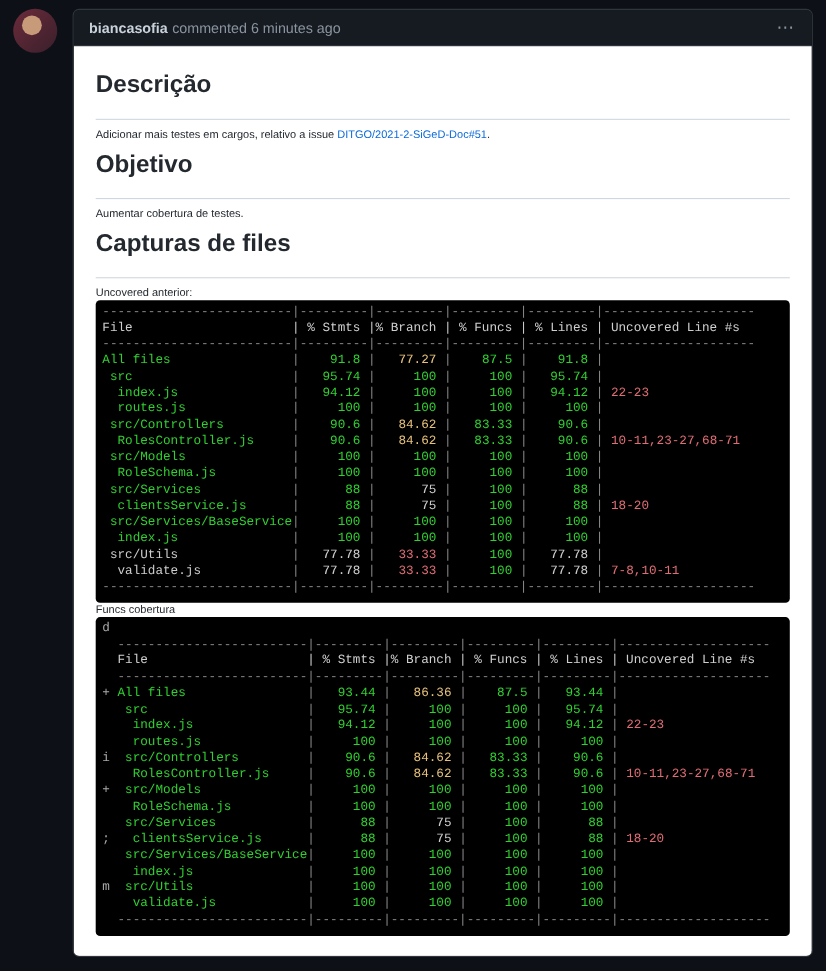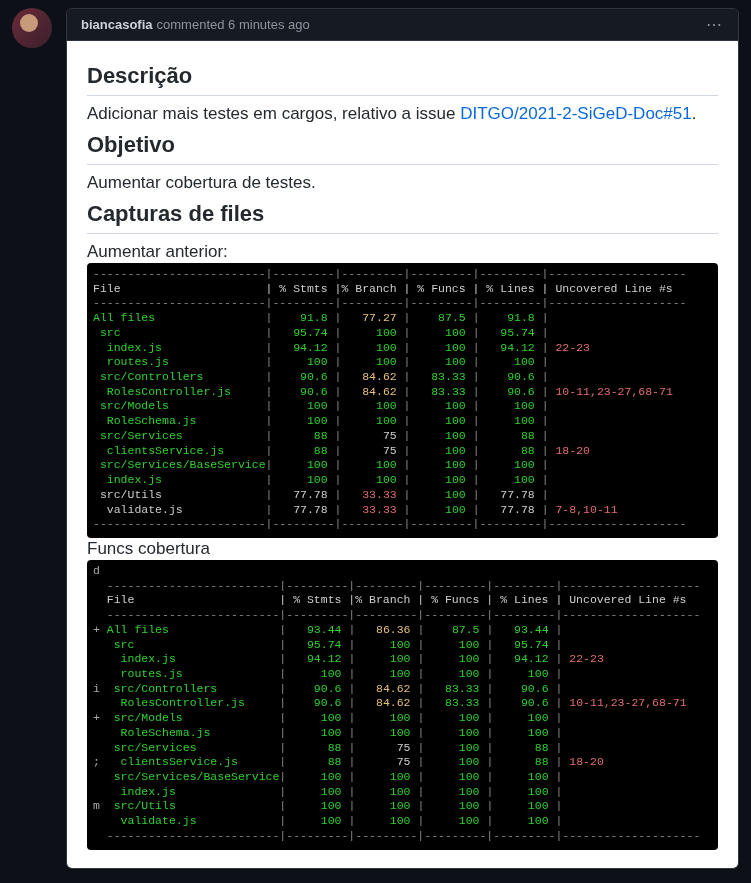--- a/index.html
+++ b/index.html
@@ -45,23 +45,23 @@
   .comment-body {
     background: #ffffff;
     color: #24292f;
     padding: 14px 20px 18px 20px;
   }
   .comment-body h2 {
     margin: 8px 0 8px 0;
     font-weight: 600;
     font-size: 22px;
     border-bottom: 1px solid #d0d7de;
-    padding-bottom: 6px;
+    padding-bottom: 18px;
   }
-  .comment-body p { margin: 1px 0; font-size: 17px; color:#24292f;}
+  .comment-body p { margin: 1px 0; font-size: 10px; color:#24292f;}
   .comment-body a { color: #0969da; text-decoration: none; }
   .sublabel { font-size: 14px; margin: 10px 0 6px 0; }
 
   .term {
     background: #000000;
     color: #a0a0a0;
     font-family: "SFMono-Regular", Consolas, "Liberation Mono", Menlo, monospace;
     font-size: 11.5px;
     line-height: 1.28;
     padding: 4px 6px 6px 6px;
@@ -96,21 +96,21 @@
         <h2>Descrição</h2>
         <p>
           <span>Adicionar mais testes em cargos, relativo a issue </span><a href="#">DITGO/2021-2-SiGeD-Doc#51</a><span>.</span>
         </p>
 
         <h2>Objetivo</h2>
         <p>Aumentar cobertura de testes.</p>
 
         <h2>Capturas de files</h2>
 
-        <p class="sublabel">Aumentar anterior:</p>
+        <p class="sublabel">Uncovered anterior:</p>
         <div class="term" id="term-before"><span class="sep">-------------------------|---------|---------|---------|---------|--------------------</span>
 <span class="hdr">File                     | % Stmts |% Branch | % Funcs | % Lines | Uncovered Line #s</span>
 <span class="sep">-------------------------|---------|---------|---------|---------|--------------------</span>
 <span class="g">All files                </span><span class="sep">|</span><span class="g">    91.8 </span><span class="sep">|</span><span class="y">   77.27 </span><span class="sep">|</span><span class="g">    87.5 </span><span class="sep">|</span><span class="g">    91.8 </span><span class="sep">|</span> 
 <span class="g"> src                     </span><span class="sep">|</span><span class="g">   95.74 </span><span class="sep">|</span><span class="g">     100 </span><span class="sep">|</span><span class="g">     100 </span><span class="sep">|</span><span class="g">   95.74 </span><span class="sep">|</span> 
 <span class="g">  index.js               </span><span class="sep">|</span><span class="g">   94.12 </span><span class="sep">|</span><span class="g">     100 </span><span class="sep">|</span><span class="g">     100 </span><span class="sep">|</span><span class="g">   94.12 </span><span class="sep">|</span> <span class="r">22-23</span>
 <span class="g">  routes.js              </span><span class="sep">|</span><span class="g">     100 </span><span class="sep">|</span><span class="g">     100 </span><span class="sep">|</span><span class="g">     100 </span><span class="sep">|</span><span class="g">     100 </span><span class="sep">|</span> 
 <span class="g"> src/Controllers         </span><span class="sep">|</span><span class="g">    90.6 </span><span class="sep">|</span><span class="y">   84.62 </span><span class="sep">|</span><span class="g">   83.33 </span><span class="sep">|</span><span class="g">    90.6 </span><span class="sep">|</span> 
 <span class="g">  RolesController.js     </span><span class="sep">|</span><span class="g">    90.6 </span><span class="sep">|</span><span class="y">   84.62 </span><span class="sep">|</span><span class="g">   83.33 </span><span class="sep">|</span><span class="g">    90.6 </span><span class="sep">|</span> <span class="r">10-11,23-27,68-71</span>
 <span class="g"> src/Models              </span><span class="sep">|</span><span class="g">     100 </span><span class="sep">|</span><span class="g">     100 </span><span class="sep">|</span><span class="g">     100 </span><span class="sep">|</span><span class="g">     100 </span><span class="sep">|</span> 

